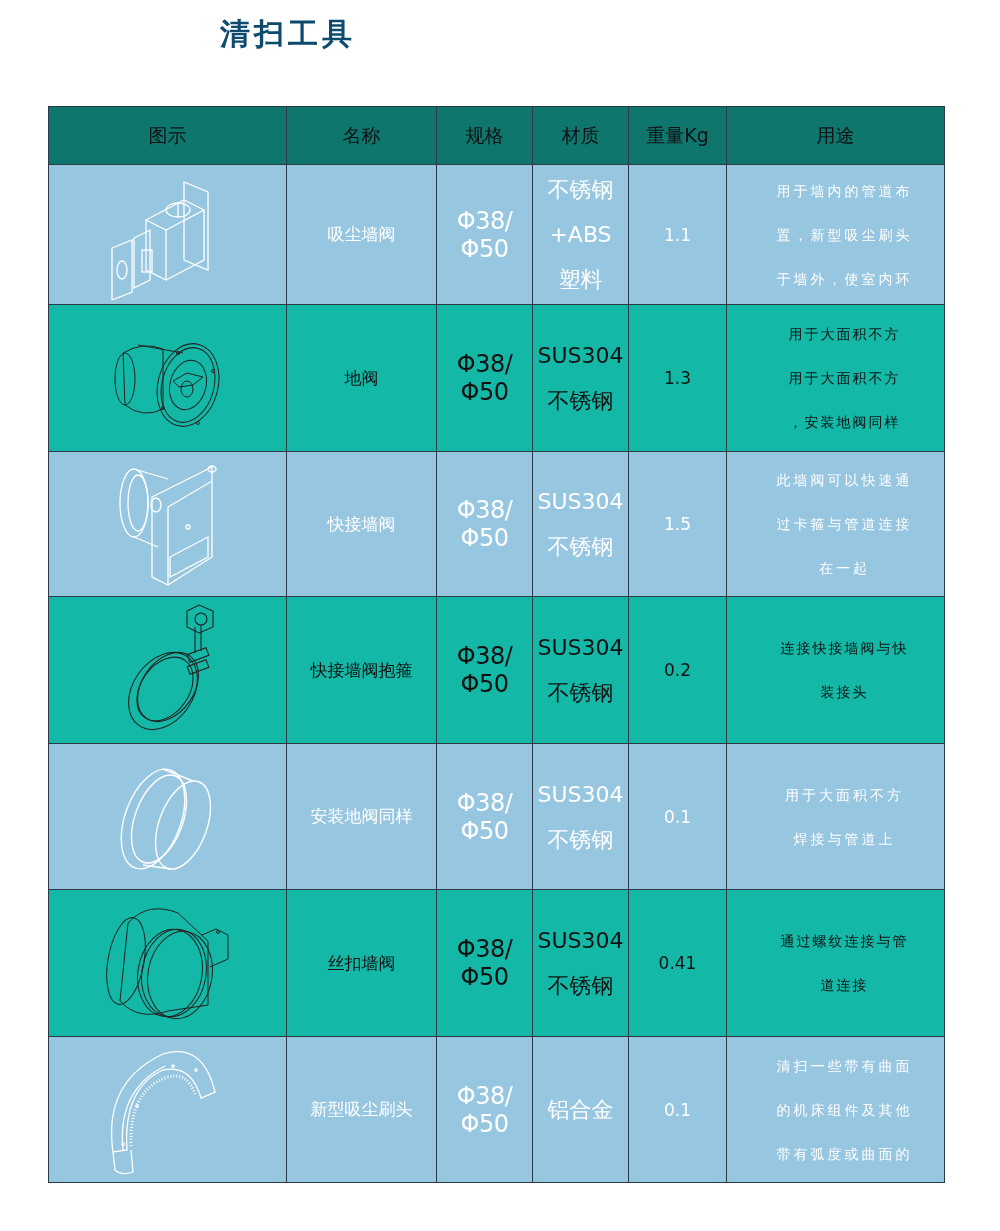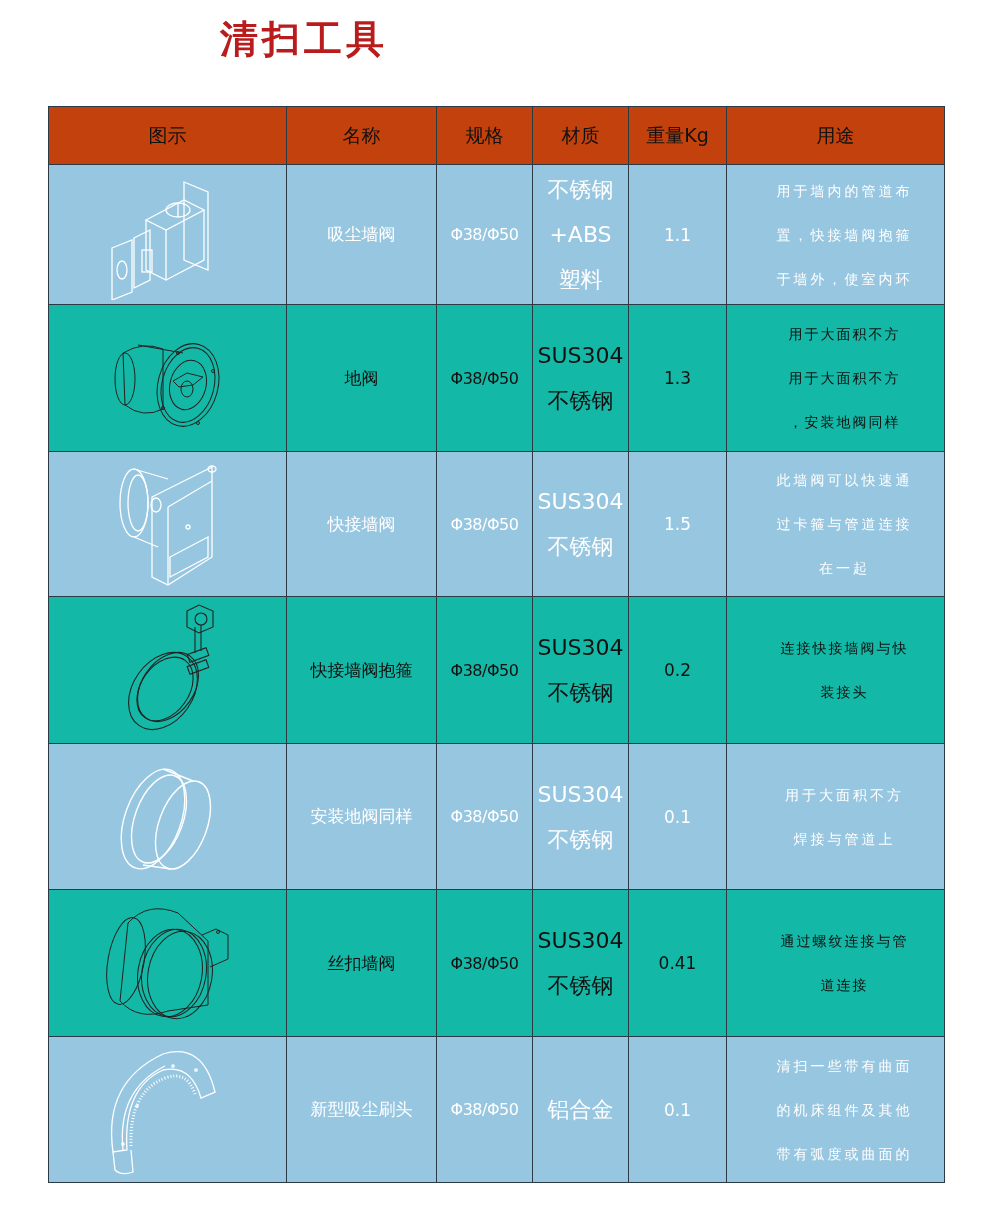--- a/index.html
+++ b/index.html
@@ -1,29 +1,29 @@
 <!DOCTYPE html>
 <html><head>
 <meta charset="utf-8">
 <style>
   html, body { margin:0; padding:0; background:#ffffff; }
   body { width:1000px; height:1231px; position:relative; overflow:hidden;
          font-family:"DejaVu Sans","Liberation Sans",sans-serif; }
   .title { position:absolute; left:220px; top:14px; font-family:"DejaVu Serif","Liberation Serif",serif;
-           font-weight:bold; font-size:38px; color:#b91c1c; letter-spacing:4px; }
+           font-weight:bold; font-size:30px; color:#0c4a6e; letter-spacing:4px; }
   table.spec { position:absolute; left:48px; top:106px; border-collapse:collapse; table-layout:fixed;
                width:896px; }
   table.spec td, table.spec th { border:1.5px solid #2b3a45; padding:0; text-align:center;
                vertical-align:middle; overflow:hidden; }
-  table.spec th { height:57px; font-weight:normal; font-size:19px; color:#111; background:#c2410c; }
+  table.spec th { height:57px; font-weight:normal; font-size:19px; color:#111; background:#0f766e; }
   tr.row { height:146px; }
   tr.blue td { background:#97c6e0; color:#ffffff; }
   tr.white td { background:#14b8a6; color:#111111; }
   td.name, td.spec, td.weight { font-size:17px; }
-  td.spec { font-size:16px; letter-spacing:-0.5px; }
+  td.spec { font-size:24px; letter-spacing:-0.5px; }
   td.mat { font-size:22px; line-height:45px; }
   td.use { text-align:left; font-size:14px; line-height:44px; letter-spacing:2px; padding-left:18px !important; }
   tr.blue td.use { letter-spacing:3px; }
   .mline { display:block; }
   .pic { display:block; margin:0 auto; }
 </style>
 </head>
 <body>
 
 <div class="title">清扫工具</div>
@@ -67,21 +67,21 @@
       <td class="name">吸尘墙阀</td>
       <td class="spec">Φ38/Φ50</td>
       <td class="mat">
         <span class="mline">不锈钢</span>
         <span class="mline">+ABS</span>
         <span class="mline">塑料</span>
       </td>
       <td class="weight">1.1</td>
       <td class="use">
         <span class="mline">用于墙内的管道布</span>
-        <span class="mline">置，快接墙阀抱箍</span>
+        <span class="mline">置，新型吸尘刷头</span>
         <span class="mline">于墙外，使室内环</span>
       </td>
     </tr>
 
     <tr class="row white" style="height:147px">
       <td>
         <svg class="pic" width="130" height="110" viewBox="0 0 130 110" fill="none" stroke="#222" stroke-width="1">
           <path d="M20 30 Q40 18 60 26 L60 86 Q40 96 22 82 Z"></path>
           <ellipse cx="22" cy="56" rx="10" ry="26"></ellipse>
           <path d="M35 22 L80 30"></path>

